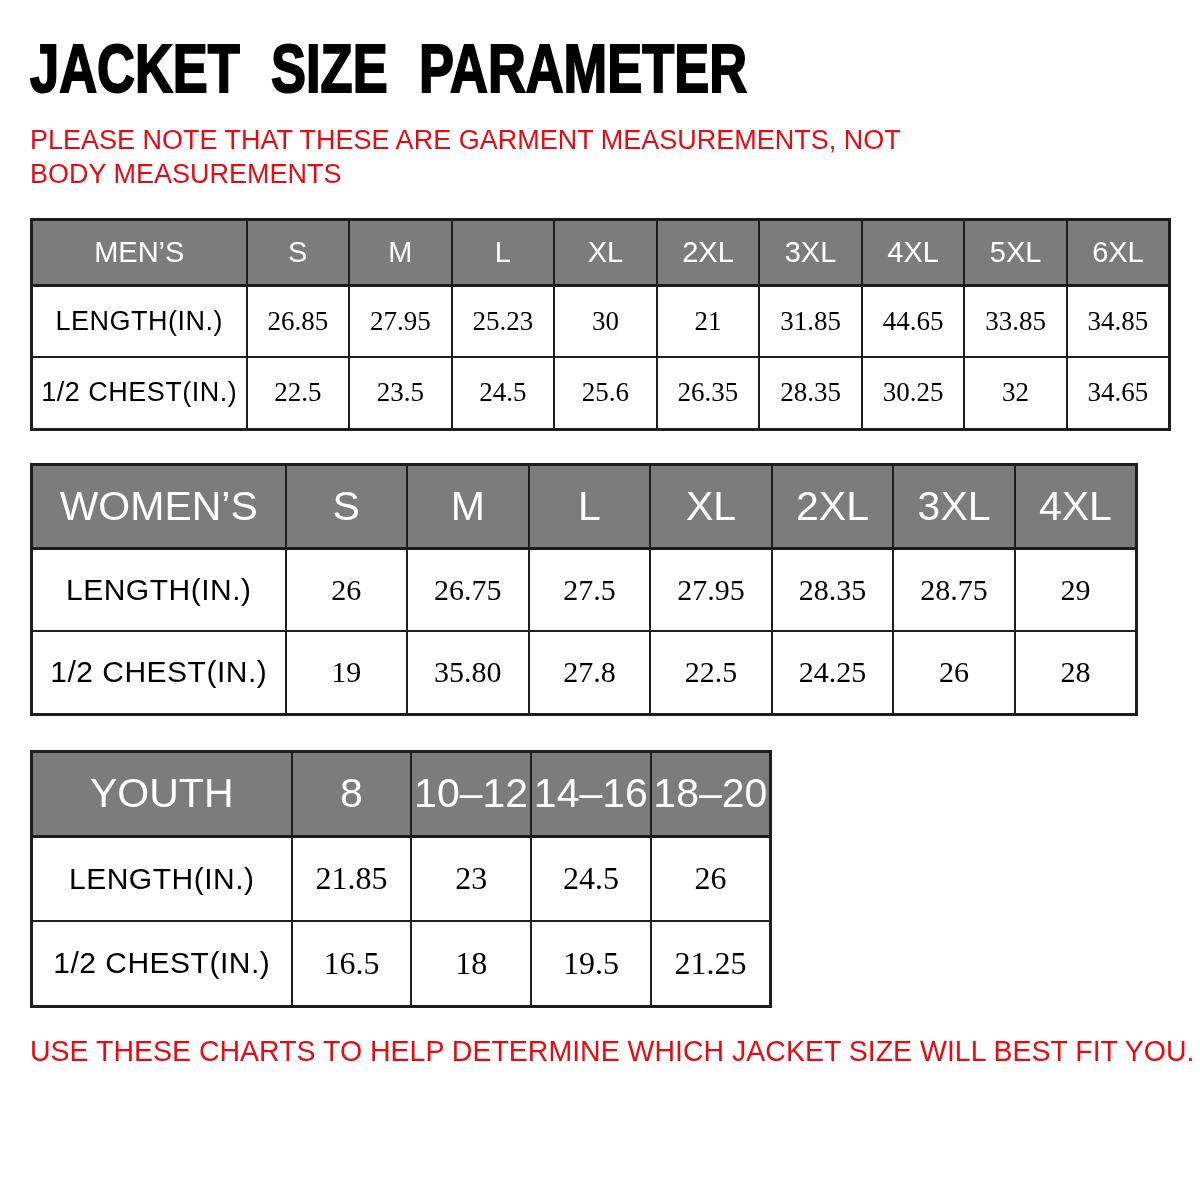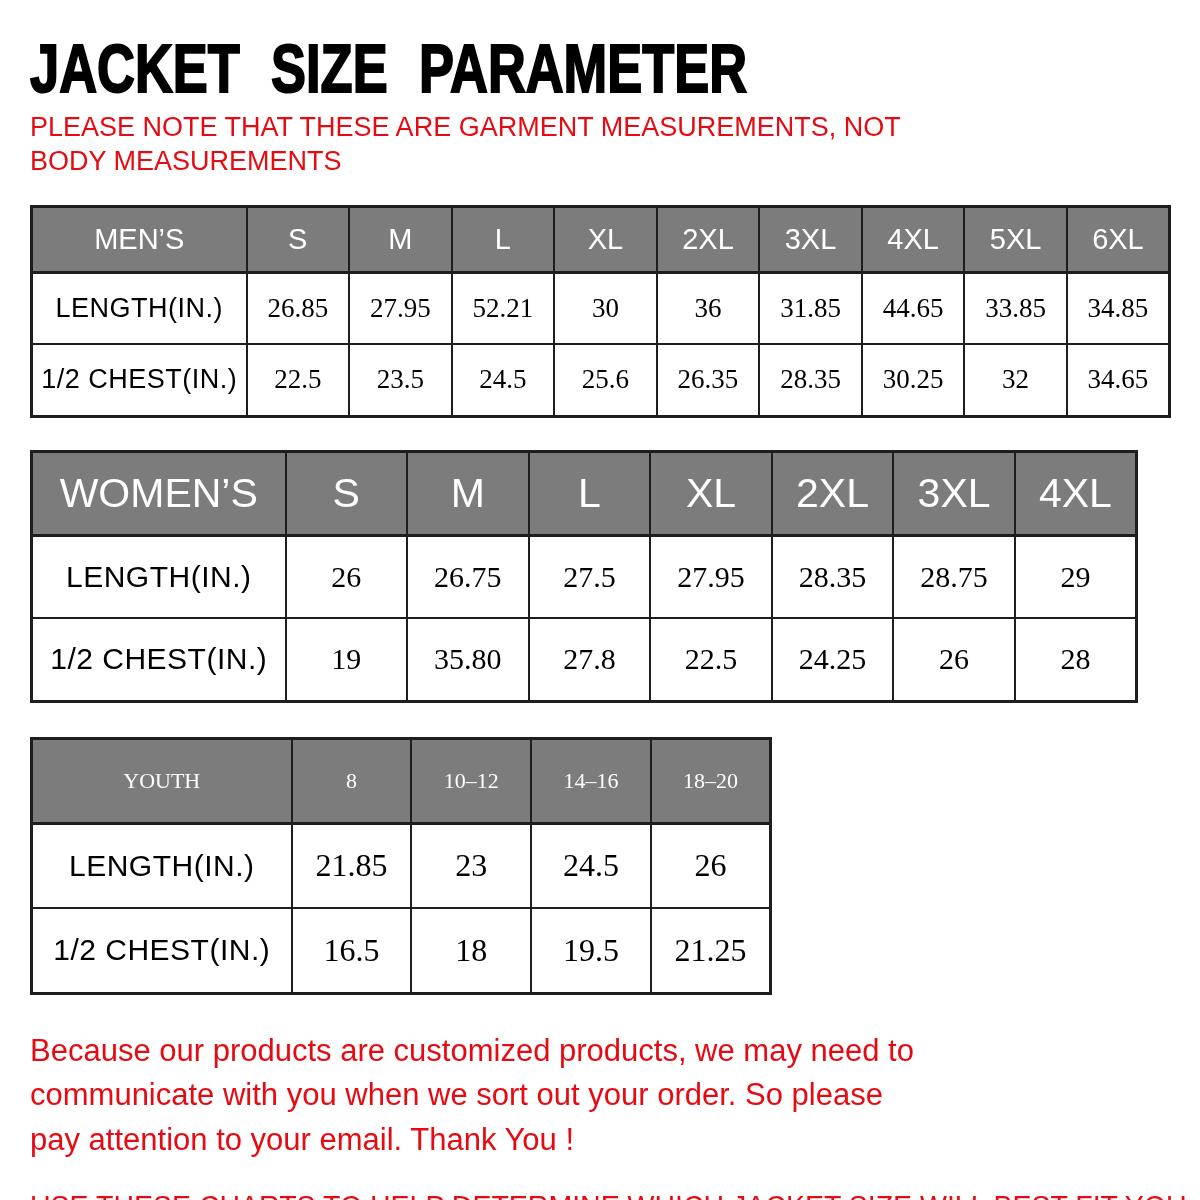--- a/index.html
+++ b/index.html
@@ -31,21 +31,21 @@
     letter-spacing:0px;
     word-spacing:22px;
     white-space:nowrap;
     transform:scaleX(0.76);
     transform-origin:left center;
     -webkit-text-stroke:2px #000;
     padding-top:12px;
   }
   
   .note{
-    margin-top:8px;
+    margin-top:21px;
     color:var(--accent-red);
     font-size:27px;
     line-height:1.25;
     max-width:900px;
     letter-spacing:0px;
   }
   
   .table-wrap{position:relative;}
   table.size-table{
     border-collapse:collapse;
@@ -82,21 +82,21 @@
   .t-mens td.row-label{font-size:27px;}
   
   .t-womens{width:1108px;margin-top:32px;}
   .t-womens col.first{width:254px;}
   .t-womens thead th{height:84px;font-size:41px;}
   .t-womens td{height:83px;font-size:30px;}
   .t-womens td.row-label{font-size:30px;}
   
   .t-youth{width:742px;margin-top:34px;}
   .t-youth col.first{width:260px;}
-  .t-youth thead th{height:85px;font-size:22px;font-family:Liberation Serif, serif;}
+  .t-youth thead th{height:85px;font-size:41px;}
   .t-youth td{height:85px;font-size:32px;}
   .t-youth td.row-label{font-size:30px;}
   
   .footer-paragraph{
     margin-top:34px;
     color:var(--accent-red);
     font-size:31px;
     line-height:1.45;
     max-width:1148px;
   }
@@ -144,23 +144,23 @@
             <th>4XL</th>
             <th>5XL</th>
             <th>6XL</th>
           </tr>
         </thead>
         <tbody>
           <tr>
             <td class="row-label">LENGTH(IN.)</td>
             <td class="value-cell">26.85</td>
             <td class="value-cell">27.95</td>
-            <td class="value-cell">52.21</td>
+            <td class="value-cell">25.23</td>
             <td class="value-cell">30</td>
-            <td class="value-cell">36</td>
+            <td class="value-cell">21</td>
             <td class="value-cell">31.85</td>
             <td class="value-cell">44.65</td>
             <td class="value-cell">33.85</td>
             <td class="value-cell">34.85</td>
           </tr>
           <tr>
             <td class="row-label">1/2 CHEST(IN.)</td>
             <td class="value-cell">22.5</td>
             <td class="value-cell">23.5</td>
             <td class="value-cell">24.5</td>
@@ -254,17 +254,16 @@
             <td class="row-label">1/2 CHEST(IN.)</td>
             <td class="value-cell">16.5</td>
             <td class="value-cell">18</td>
             <td class="value-cell">19.5</td>
             <td class="value-cell">21.25</td>
           </tr>
         </tbody>
       </table>
     </div>
 
-  <div class="footer-paragraph">Because our products are customized products, we may need to communicate with you when we sort out your order. So please pay attention to your email. Thank You !</div>
 
   <div class="footer-note">USE THESE CHARTS TO HELP DETERMINE WHICH JACKET SIZE WILL BEST FIT YOU.</div>
 
 </div>
 
 </body></html>

